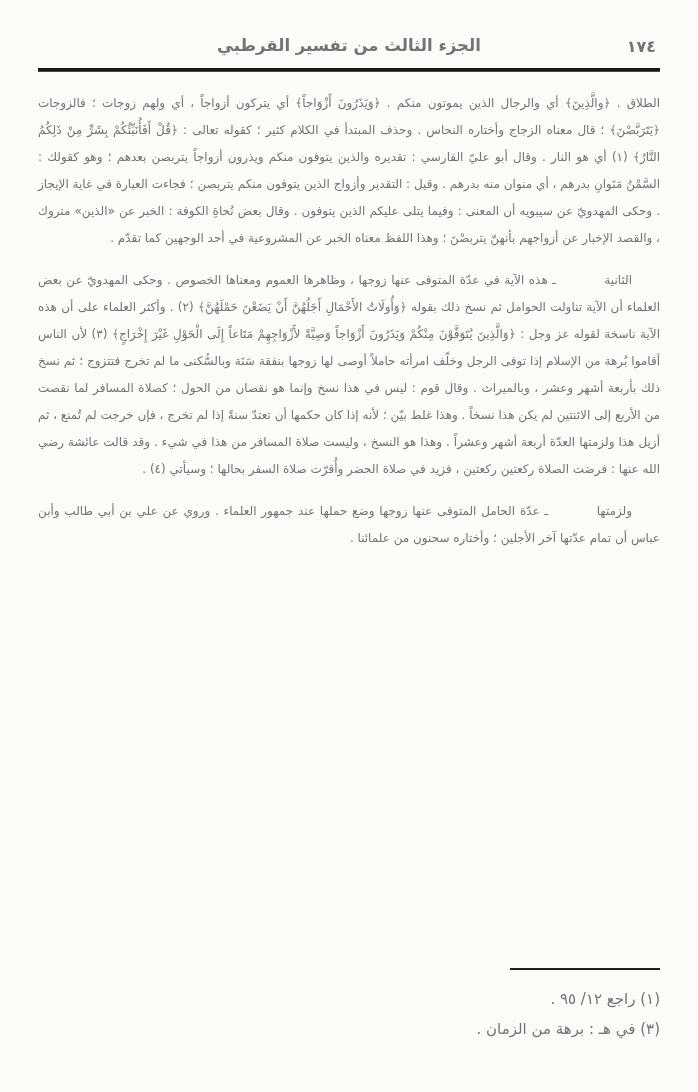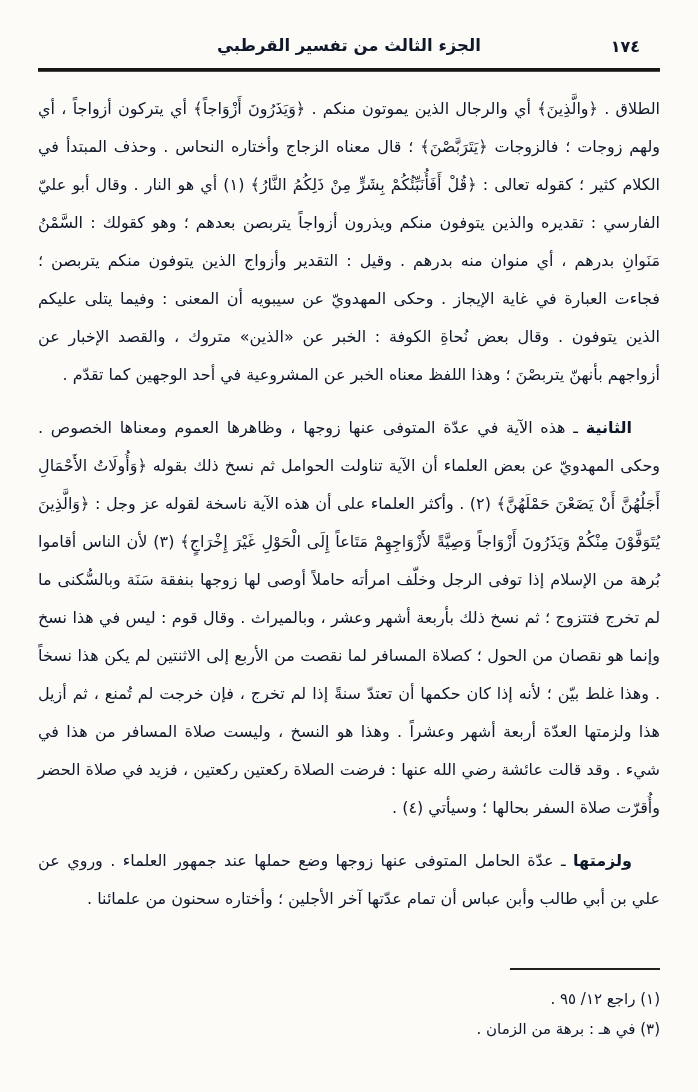--- a/index.html
+++ b/index.html
@@ -10,60 +10,60 @@
   .page {
     position: relative;
     width: 698px;
     height: 1092px;
     margin: 0 auto;
     box-sizing: border-box;
     padding: 36px 38px 48px 38px;
     background: #fcfbf8;
     direction: rtl;
     font-family: "DejaVu Sans", sans-serif;
-    color: #0f172a;
+    color: #737373;
     display: flex;
     flex-direction: column;
     overflow: hidden;
   }
   .page-header {
     position: relative;
     text-align: center;
     height: 24px;
   }
   .book-title {
     display: inline-block;
     margin: 0;
     font-size: 16.5px;
     font-weight: bold;
     letter-spacing: 0;
   }
   .page-number {
     position: absolute;
-    right: 20px;
+    right: 4px;
     top: 1px;
     font-size: 16px;
     font-weight: bold;
   }
   .header-rule {
     height: 3px;
     background: #181614;
     margin-top: 8px;
     border-bottom: 1px solid #4a4844;
   }
   .main-text {
     margin-top: 18px;
-    font-size: 16px;
-    line-height: 38px;
+    font-size: 12px;
+    line-height: 27px;
     text-align: justify;
   }
   .para { margin: 0; }
   .para + .para { margin-top: 15px; }
   .para.indented { text-indent: 28px; }
-  .lead { font-weight: bold; }
+  .lead { font-weight: normal; margin-left: 44px; }
   .page-footer {
     margin-top: auto;
   }
   .footnote-sep {
     width: 150px;
     height: 2px;
     background: #23201c;
     margin-bottom: 14px;
   }
   .footnotes {

